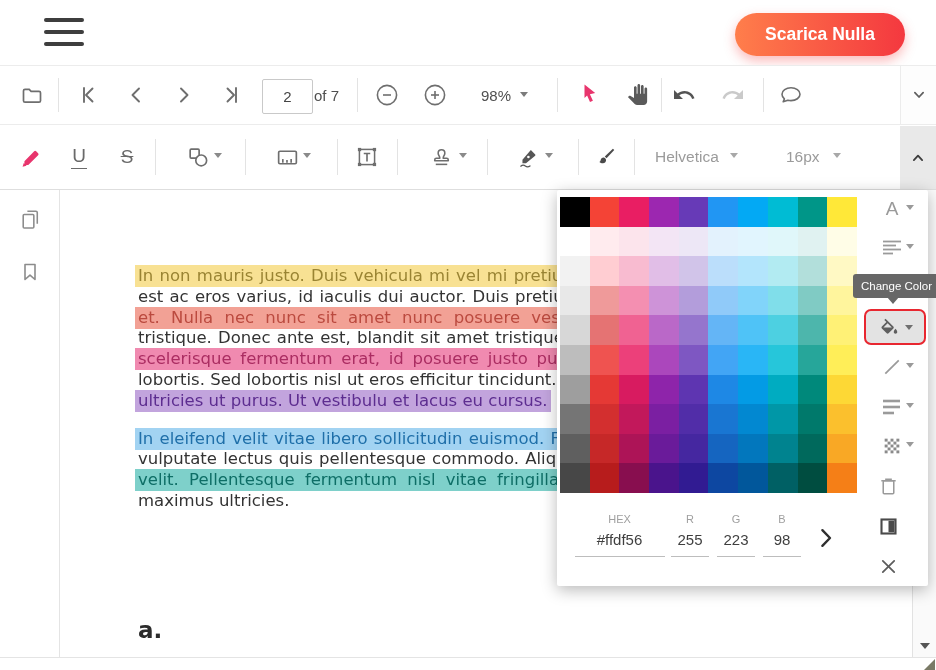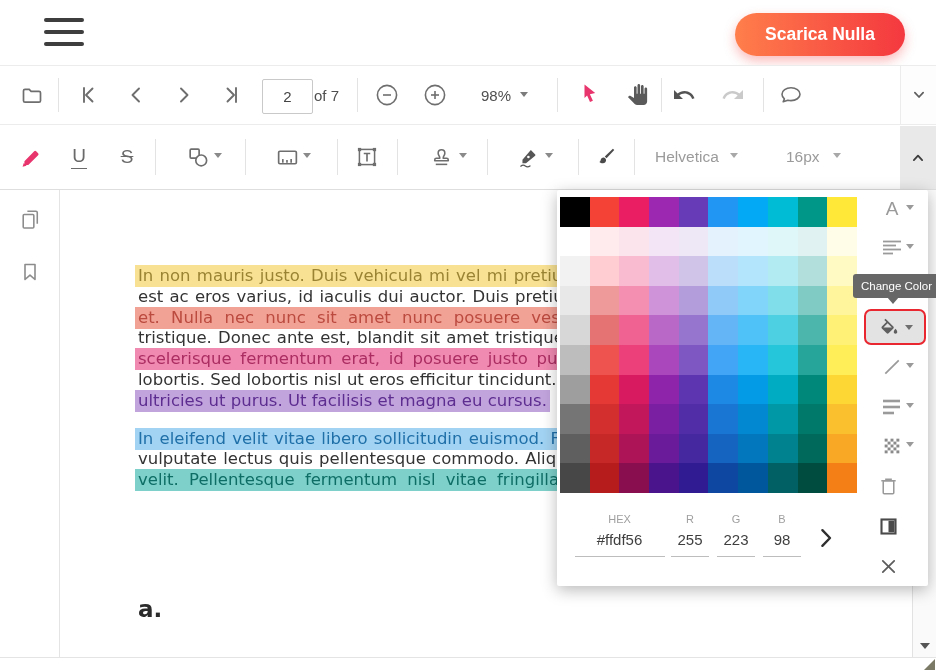--- a/index.html
+++ b/index.html
@@ -329,26 +329,27 @@
 
   <div class="doc">
     <div class="doc-text">
       <div id="para-1">
           <div class="doc-line" style="word-spacing: 1px;"><span class="hl" style="background: rgb(248, 225, 147); color: rgb(154, 132, 51);">In non mauris justo. Duis vehicula mi vel mi pretium, a</span></div>
           <div class="doc-line" style="word-spacing: 1px;">est ac eros varius, id iaculis dui auctor. Duis pretium n</div>
           <div class="doc-line" style="word-spacing: 6px;"><span class="hl" style="background: rgb(242, 161, 149); color: rgb(187, 74, 63);">et. Nulla nec nunc sit amet nunc posuere vestibulu</span></div>
           <div class="doc-line" style="word-spacing: 1px;">tristique. Donec ante est, blandit sit amet tristique vel,</div>
           <div class="doc-line" style="word-spacing: 3.5px;"><span class="hl" style="background: rgb(240, 138, 176); color: rgb(171, 45, 98);">scelerisque fermentum erat, id posuere justo pulvinar</span></div>
           <div class="doc-line">lobortis. Sed lobortis nisl ut eros efficitur tincidunt. Cras</div>
-          <div class="doc-line"><span class="hl" style="background: rgb(194, 164, 221); color: rgb(93, 45, 144);">ultricies ut purus. Ut facilisis et magna eu cursus.</span></div>
+          <div class="doc-line"><span class="hl" style="background: rgb(194, 164, 221); color: rgb(93, 45, 144);">ultricies ut purus. Ut vestibulu et lacus eu cursus.</span></div>
         </div>
       <div id="para-2" class="para2">
           <div class="doc-line" style="word-spacing: 1px;"><span class="hl" style="background: rgb(162, 211, 242); color: rgb(31, 111, 169);">In eleifend velit vitae libero sollicitudin euismod. Fusce</span></div>
           <div class="doc-line" style="word-spacing: 1px;">vulputate lectus quis pellentesque commodo. Aliquam e</div>
           <div class="doc-line" style="word-spacing: 5px;"><span class="hl" style="background: rgb(126, 208, 202); color: rgb(14, 110, 102);">velit. Pellentesque fermentum nisl vitae fringilla ven</span></div>
+          <div class="doc-line">maximus ultricies.</div>
         </div>
       <div class="doc-heading">
         <span class="indent"></span><br>
         <span>a.</span>
       </div>
     </div>
   </div>
 
   <div class="vscroll">
     <span class="arr"></span>

